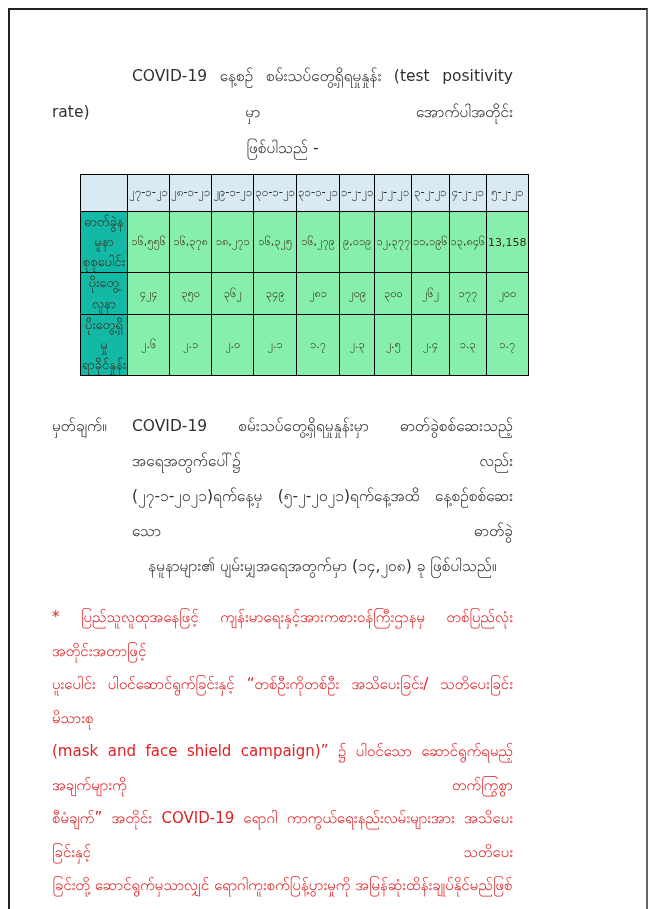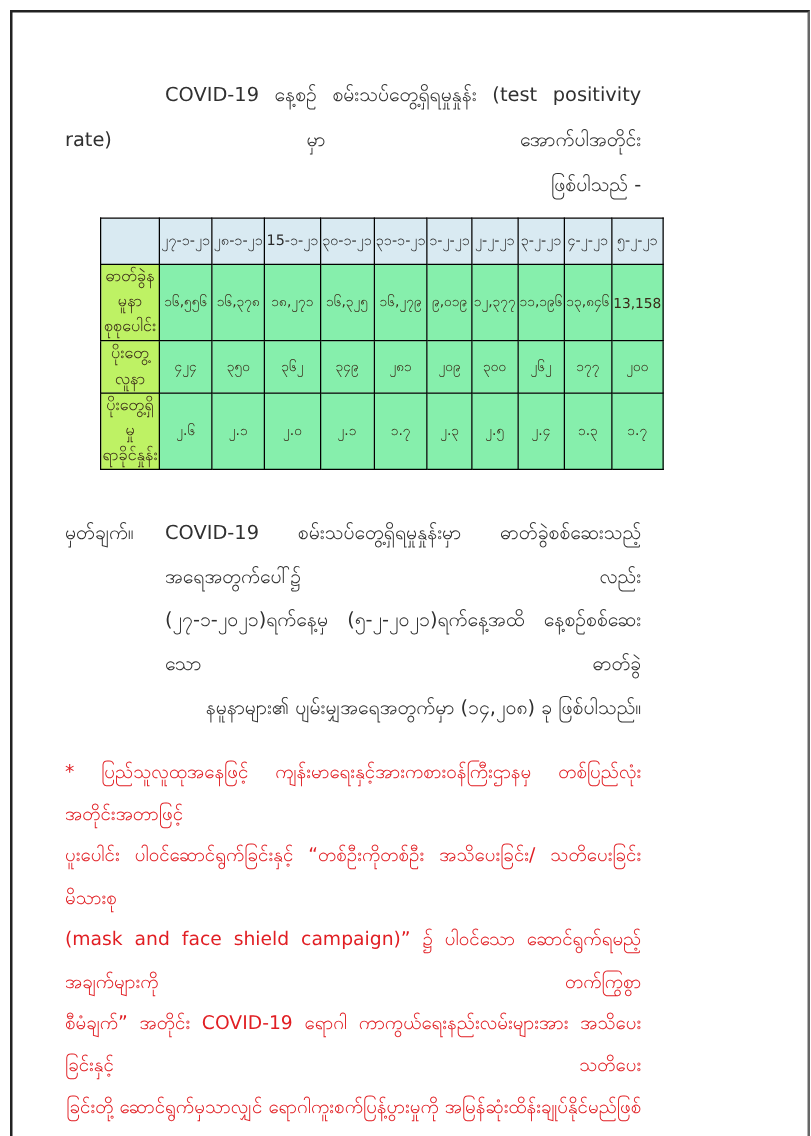--- a/index.html
+++ b/index.html
@@ -11,29 +11,29 @@
     position:absolute; top:8px; left:8px; width:640px; height:901px;
     border-top:2px solid #222; border-left:2px solid #222; border-right:2px solid #666;
     box-sizing:border-box;
   }
   .content {
     position:absolute; top:8px; left:8px; width:526px;
     box-sizing:border-box; padding:30px 21px 0 44px;margin-top:20px;
   }
   .para { font-size:15.5px; color:#303030; }
   .jl { text-align:justify; text-align-last:justify; }
-  .ll { text-align:right; }
+  .ll { text-align:center; }
   .intro { line-height:36px; }
   .intro .first { text-indent:80px; }
   
   table.pos { border-collapse:collapse; margin:8px 0 0 28px; table-layout:fixed;border-radius:23px; }
   table.pos td, table.pos th { border:1px solid #000; text-align:center; vertical-align:middle; padding:0 1px; box-sizing:border-box; }
   td.corner { border:none; background:transparent; }
   tr.hdr td { background:#d9eaf2; width:49px; height:37px; font-size:11.5px; color:#2b2b2b; }
-  th.lbl { width:75px; background:#bef264; font-weight:normal; font-size:13px; line-height:1.55; color:#3a2a18; }
+  th.lbl { width:75px; background:#14b8a6; font-weight:normal; font-size:13px; line-height:1.55; color:#3a2a18; }
   tr.body td.val { background:#86efac; font-size:11px; color:#3a2a18; }
   tr.row1 td, tr.row1 th { height:51px; }
   tr.row2 td, tr.row2 th { height:37px; }
   tr.row3 td, tr.row3 th { height:43px; }
   
   .note { display:flex; margin-top:33px; line-height:35px; }
   .note-label { width:80px; flex:0 0 80px; }
   .note-lines { flex:1; }
   
   .redpara { margin-top:17px; line-height:33.5px; color:#e11e23; font-size:15px; }
@@ -49,21 +49,21 @@
       <div class="jl first">COVID-19 နေ့စဉ် စမ်းသပ်တွေ့ရှိရမှုနှုန်း (test positivity rate) မှာ အောက်ပါအတိုင်း</div>
       <div class="ll">ဖြစ်ပါသည် -</div>
     </div>
 
     <table class="pos">
       <tbody>
           <tr class="hdr">
         <td class="corner"></td>
         <td>၂၇-၁-၂၁</td>
         <td>၂၈-၁-၂၁</td>
-        <td>15-၁-၂၁</td>
+        <td>၂၉-၁-၂၁</td>
         <td>၃၀-၁-၂၁</td>
         <td>၃၁-၁-၂၁</td>
         <td>၁-၂-၂၁</td>
         <td>၂-၂-၂၁</td>
         <td>၃-၂-၂၁</td>
         <td>၄-၂-၂၁</td>
         <td>၅-၂-၂၁</td>
       </tr>
       <tr class="body row1">
         <th class="lbl">

